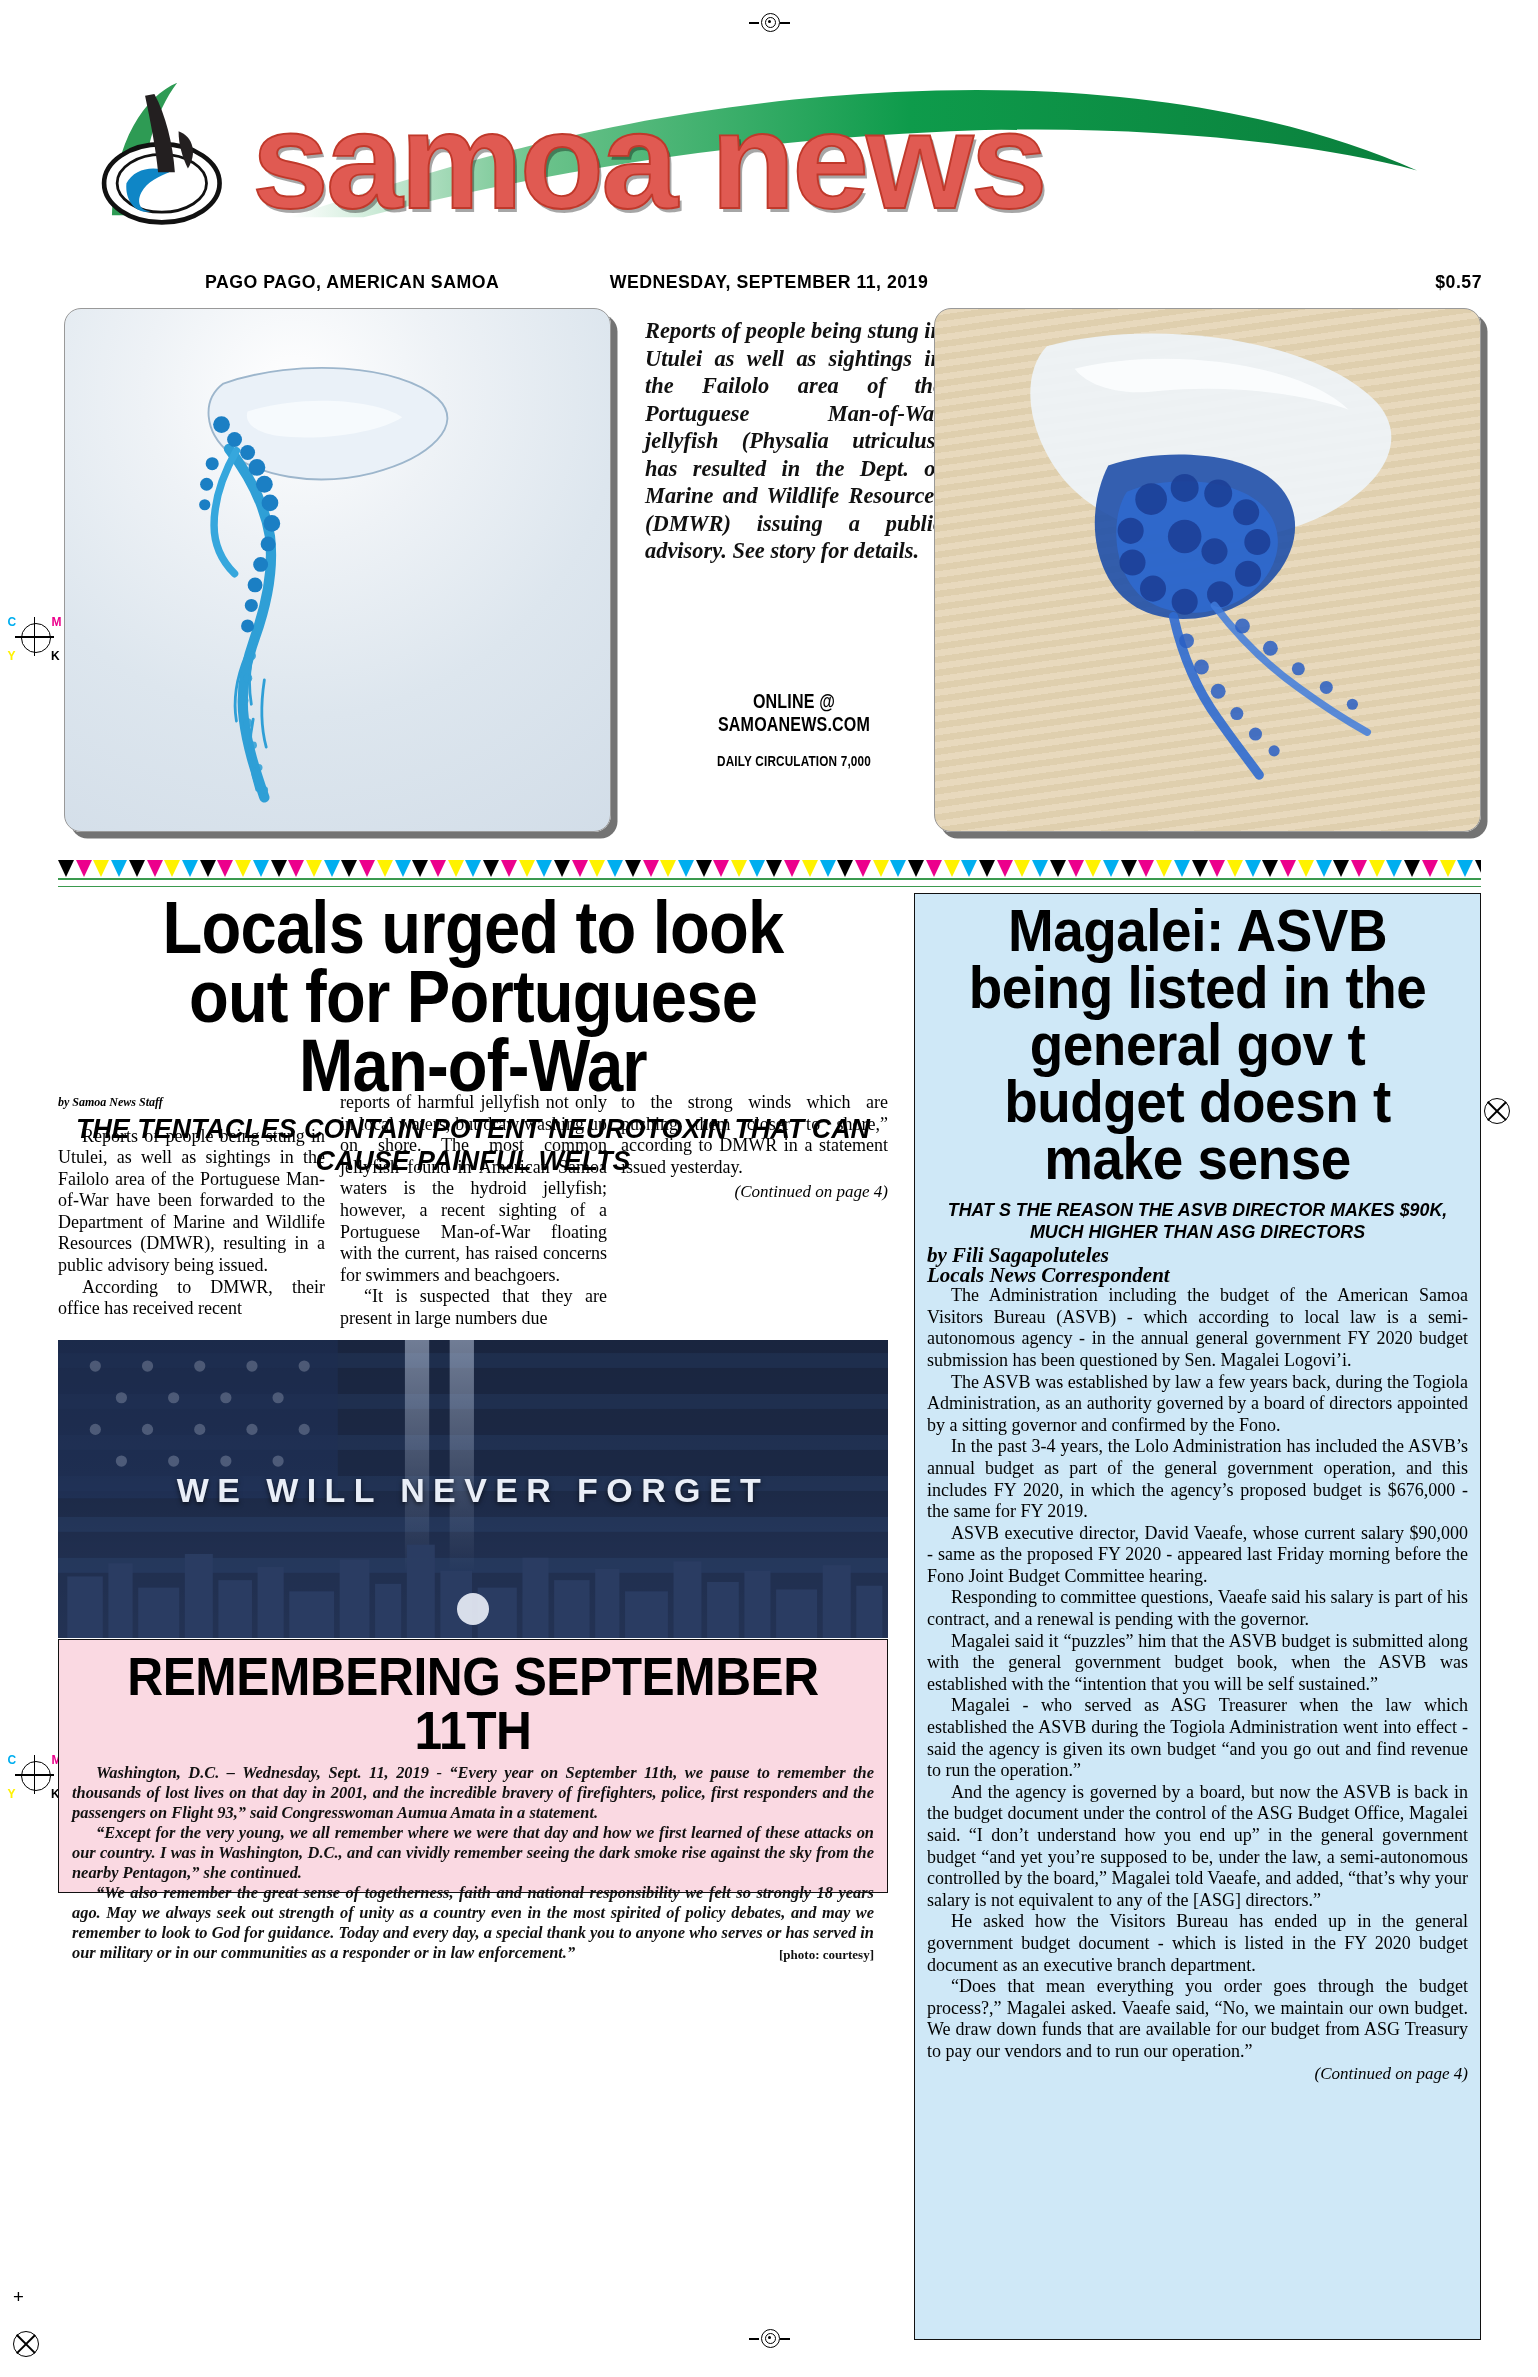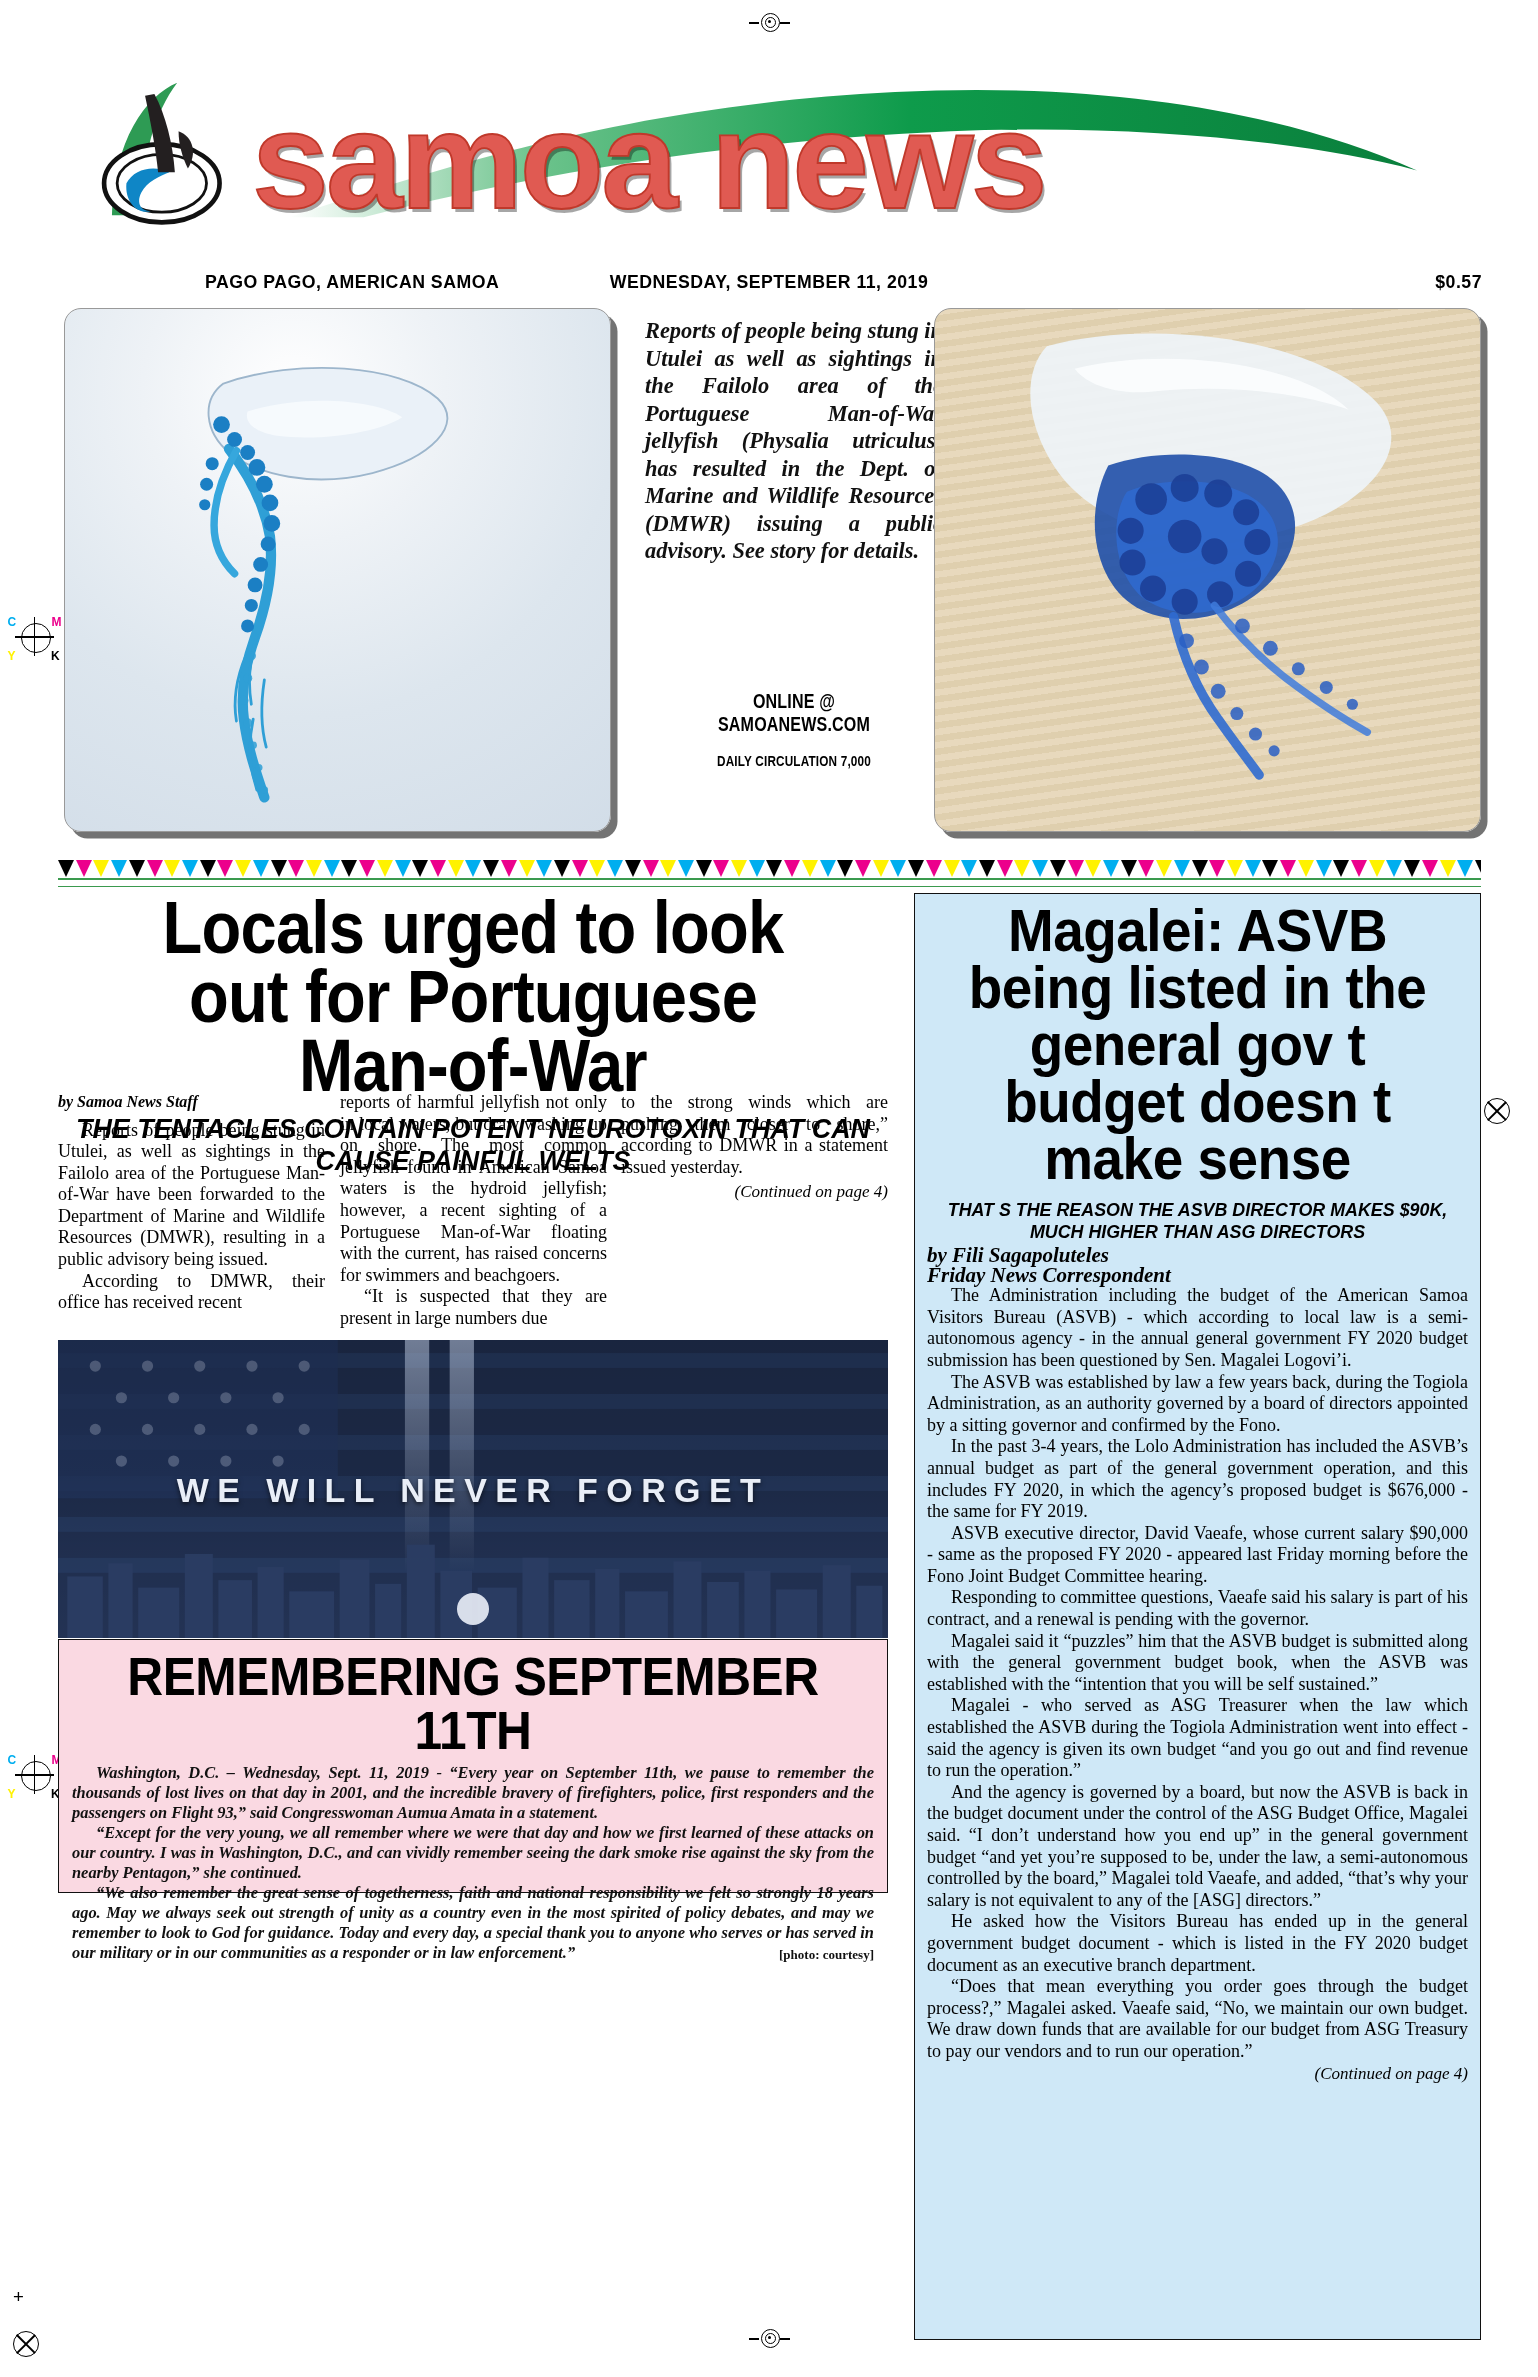--- a/index.html
+++ b/index.html
@@ -112,21 +112,21 @@
     font-size:74px;line-height:69px;text-align:center;color:#000;
     letter-spacing:-0.9px;transform:scaleX(.88);transform-origin:center top;
   }
   .lead .deck{
     margin:13px 0 0 0;font-family:"Liberation Sans",sans-serif;font-weight:bold;
     font-style:italic;font-size:28px;line-height:32px;text-align:center;color:#000;
     transform:scaleX(.96);transform-origin:center top;
   }
   .byline{
     font-family:"Liberation Serif",serif;font-weight:bold;font-style:italic;
-    font-size:16px;line-height:20.5px;margin:0 0 7px 0;
+    font-size:12px;line-height:20.5px;margin:0 0 13px 0;
   }
   .cols3{position:absolute;left:0;top:199px;width:830px;height:233px;}
   .col{position:absolute;top:0;width:267px;}
   .col.c1{left:0;}
   .col.c2{left:282px;}
   .col.c3{left:563px;}
   .col p{
     margin:0;font-family:"Liberation Serif",serif;font-size:18px;
     line-height:21.6px;text-align:justify;color:#000;
     text-indent:24px;hyphens:auto;-webkit-hyphens:auto;
@@ -558,21 +558,21 @@
         <p>“Except for the very young, we all remember where we were that day and how we first learned of these attacks on our country. I was in Washington, D.C., and can vividly remember seeing the dark smoke rise against the sky from the nearby Pentagon,” she continued.</p>
         <p>“We also remember the great sense of togetherness, faith and national responsibility we felt so strongly 18 years ago. May we always seek out strength of unity as a country even in the most spirited of policy debates, and may we remember to look to God for guidance. Today and every day, a special thank you to anyone who serves or has served in our military or in our communities as a responder or in law enforcement.”</p>
         <p class="credit">[photo: courtesy]</p>
       </div>
     </div>
 
     <div class="sidebar">
       <h1>Magalei: ASVB being listed in the general gov t budget   doesn t make sense</h1>
       <div class="deck">THAT S THE REASON THE ASVB DIRECTOR MAKES $90K, MUCH HIGHER THAN ASG DIRECTORS</div>
       <div class="byline">by Fili Sagapoluteles</div>
-      <div class="byline">Friday News Correspondent</div>
+      <div class="byline">Locals News Correspondent</div>
       <p class="body">The Administration including the budget of the American Samoa Visitors Bureau (ASVB) - which according to local law is a semi-autonomous agency - in the annual general government FY 2020 budget submission has been questioned by Sen. Magalei Logovi’i.</p>
       <p class="body">The ASVB was established by law a few years back, during the Togiola Administration, as an authority governed by a board of directors appointed by a sitting governor and confirmed by the Fono.</p>
       <p class="body">In the past 3-4 years, the Lolo Administration has included the ASVB’s annual budget as part of the general government operation, and this includes FY 2020, in which the agency’s proposed budget is $676,000 - the same for FY 2019.</p>
       <p class="body">ASVB executive director, David Vaeafe, whose current salary $90,000 - same as the proposed FY 2020 - appeared last Friday morning before the Fono Joint Budget Committee hearing.</p>
       <p class="body">Responding to committee questions, Vaeafe said his salary is part of his contract, and a renewal is pending with the governor.</p>
       <p class="body">Magalei said it “puzzles” him that the ASVB budget is submitted along with the general government budget book, when the ASVB was established with the “intention that you will be self sustained.”</p>
       <p class="body">Magalei - who served as ASG Treasurer when the law which established the ASVB during the Togiola Administration went into effect - said the agency is given its own budget “and you go out and find revenue to run the operation.”</p>
       <p class="body">And the agency is governed by a board, but now the ASVB is back in the budget document under the control of the ASG Budget Office, Magalei said. “I don’t understand how you end up” in the general government budget  “and yet you’re supposed to be, under the law, a semi-autonomous controlled by the board,” Magalei told Vaeafe, and added, “that’s why your salary is not equivalent to any of the [ASG] directors.”</p>
       <p class="body">He asked how the Visitors Bureau has ended up in the general government budget document - which is listed in the FY 2020 budget document as an executive branch department.</p>
       <p class="body">“Does that mean everything you order goes through the budget process?,” Magalei asked. Vaeafe said, “No, we maintain our own budget. We draw down funds that are available for our budget from ASG Treasury to pay our vendors and to run our operation.”</p>

